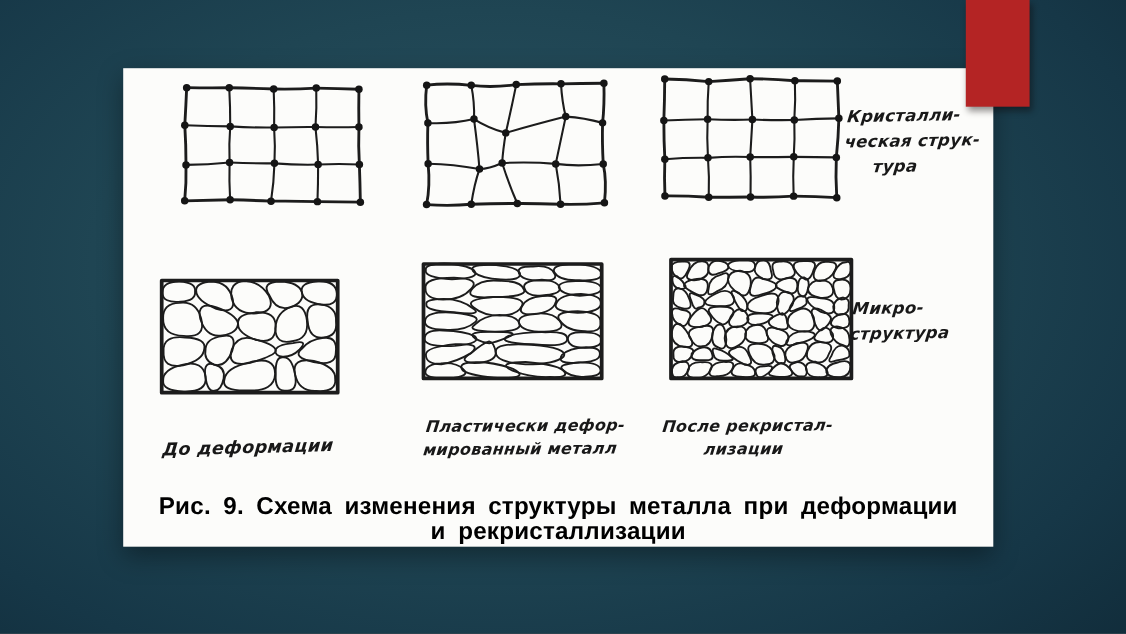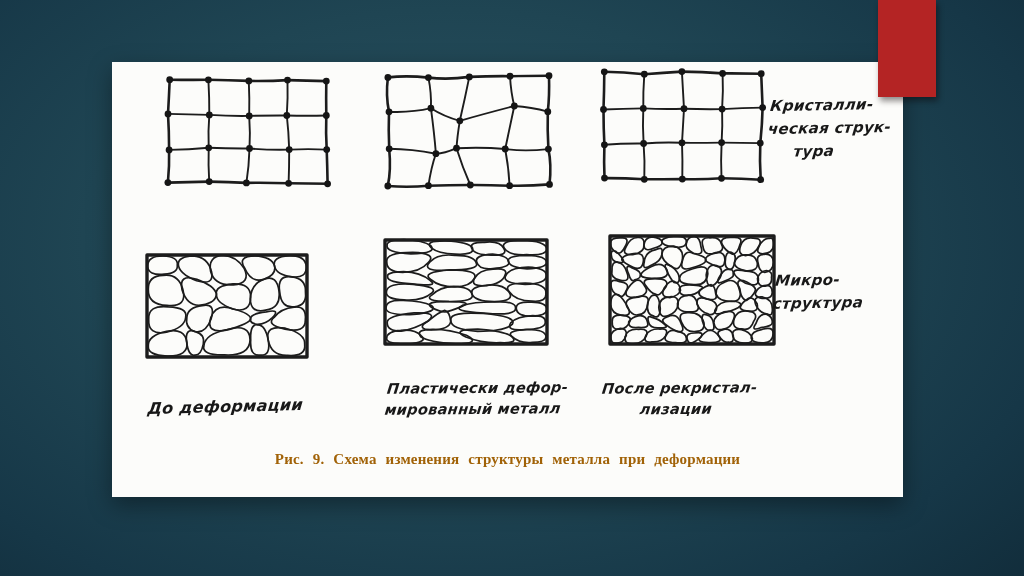--- a/index.html
+++ b/index.html
@@ -19,22 +19,22 @@
   svg.diag{position:absolute;}
   .hand{
     position:absolute;color:#181818;font-style:italic;font-weight:bold;
     letter-spacing:.3px;line-height:23px;font-size:15px;white-space:nowrap;
   }
   .hand .l2i{display:block;padding-left:28px;}
   .hand .blk{display:block;}
   .skew{transform:skewX(-7deg) rotate(-1deg);}
   .caption{
     position:absolute;left:0;top:386px;width:100%;text-align:center;
-    font-family:Liberation Serif, serif;font-weight:bold;color:#a16207;
-    font-size:15px;line-height:23px;word-spacing:5px;letter-spacing:.2px;
+    font-family:Liberation Sans, sans-serif;font-weight:bold;color:#000000;
+    font-size:22px;line-height:23px;word-spacing:5px;letter-spacing:.2px;
   }
 </style>
 </head>
 <body>
 
 <div class="stage">
 
   <div class="accent" style="background: rgb(180, 36, 36);"></div>
 
   <div class="panel">
@@ -356,16 +356,17 @@
       <span class="blk">мированный металл</span>
     </div>
 
     <div class="hand" style="left:489px;top:316px;font-size:14.5px;line-height:21px;transform:skewX(-7deg) rotate(-0.5deg)">
       <span class="blk">После рекристал-</span>
       <span class="l2i" style="padding-left:40px">лизации</span>
     </div>
 
     <div class="caption">
       <span style="display:block">Рис. 9. Схема изменения структуры металла при деформации</span>
+      <span style="display:block">и рекристаллизации</span>
     </div>
 
   </div>
 </div>
 
 </body></html>

